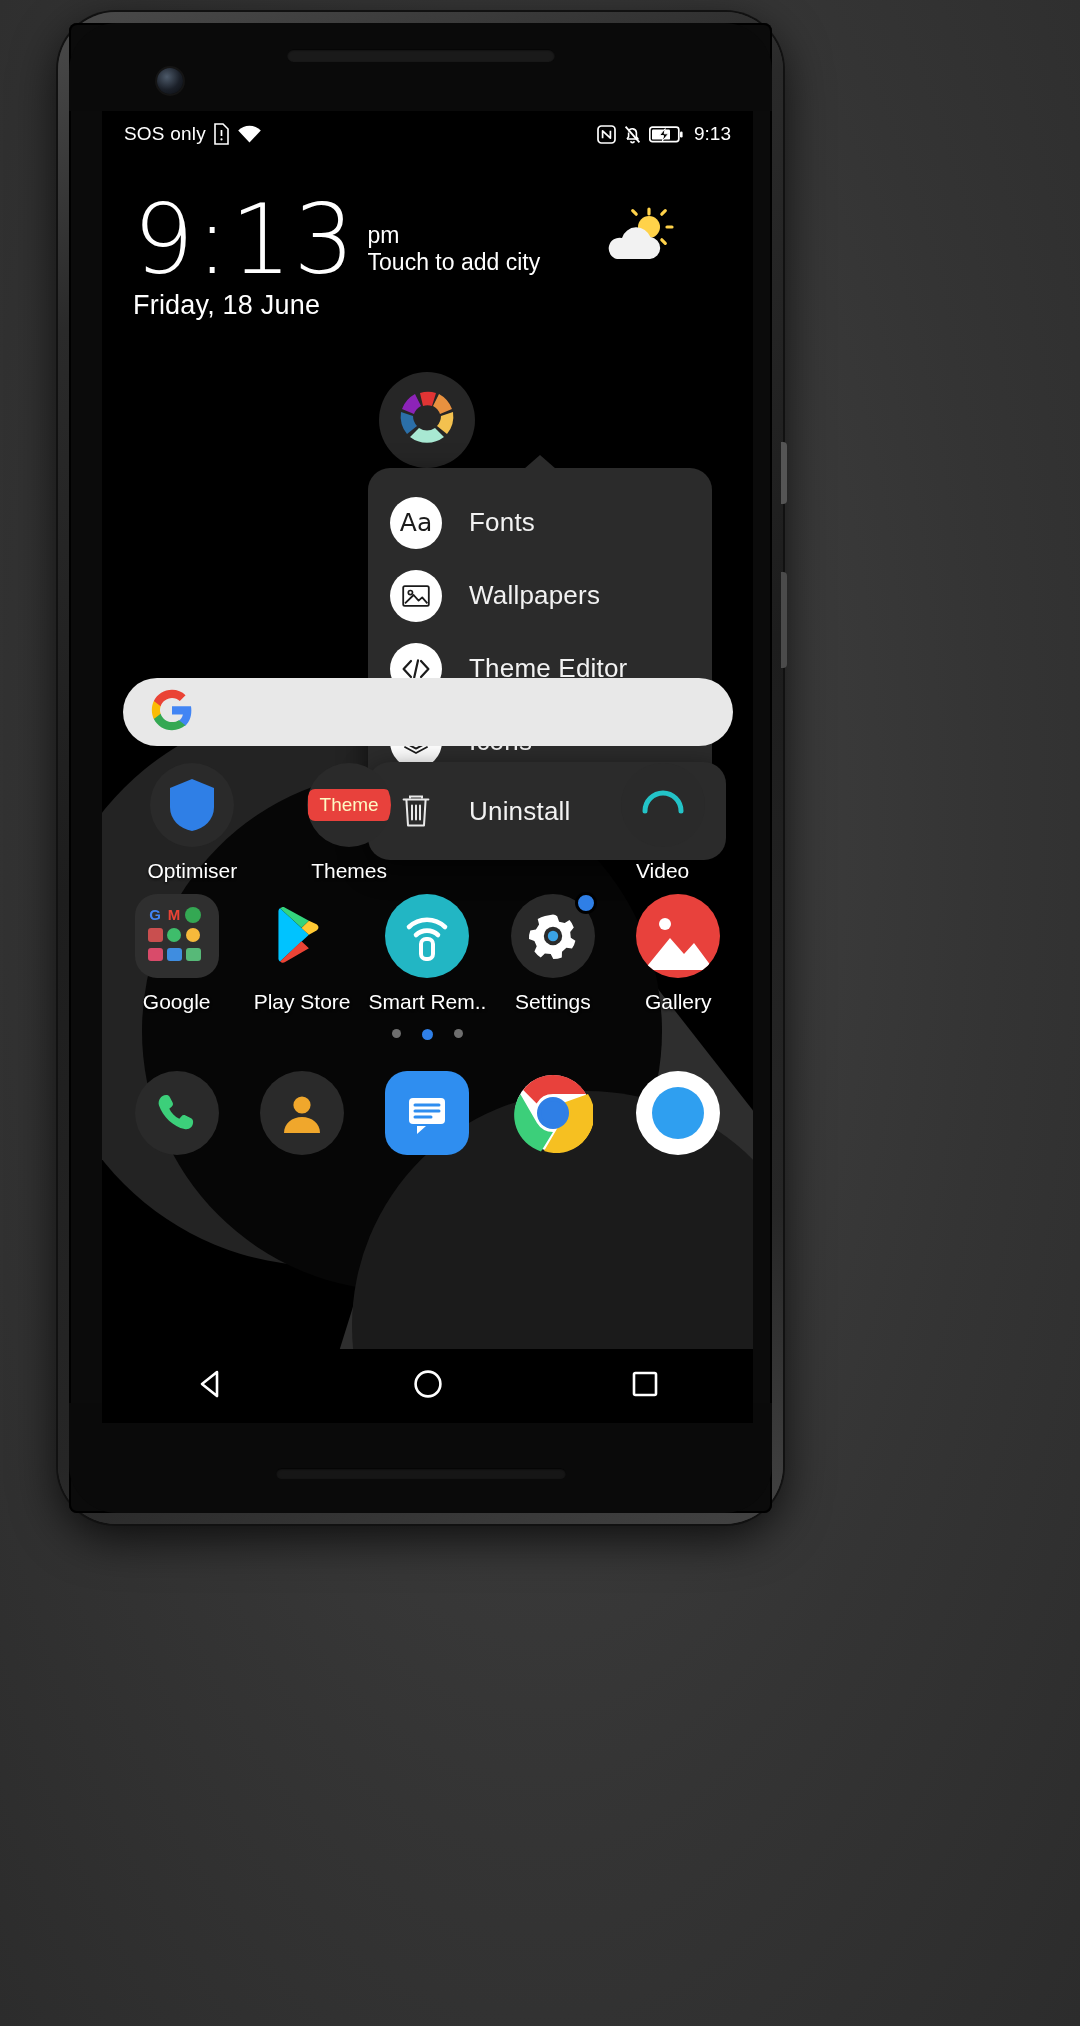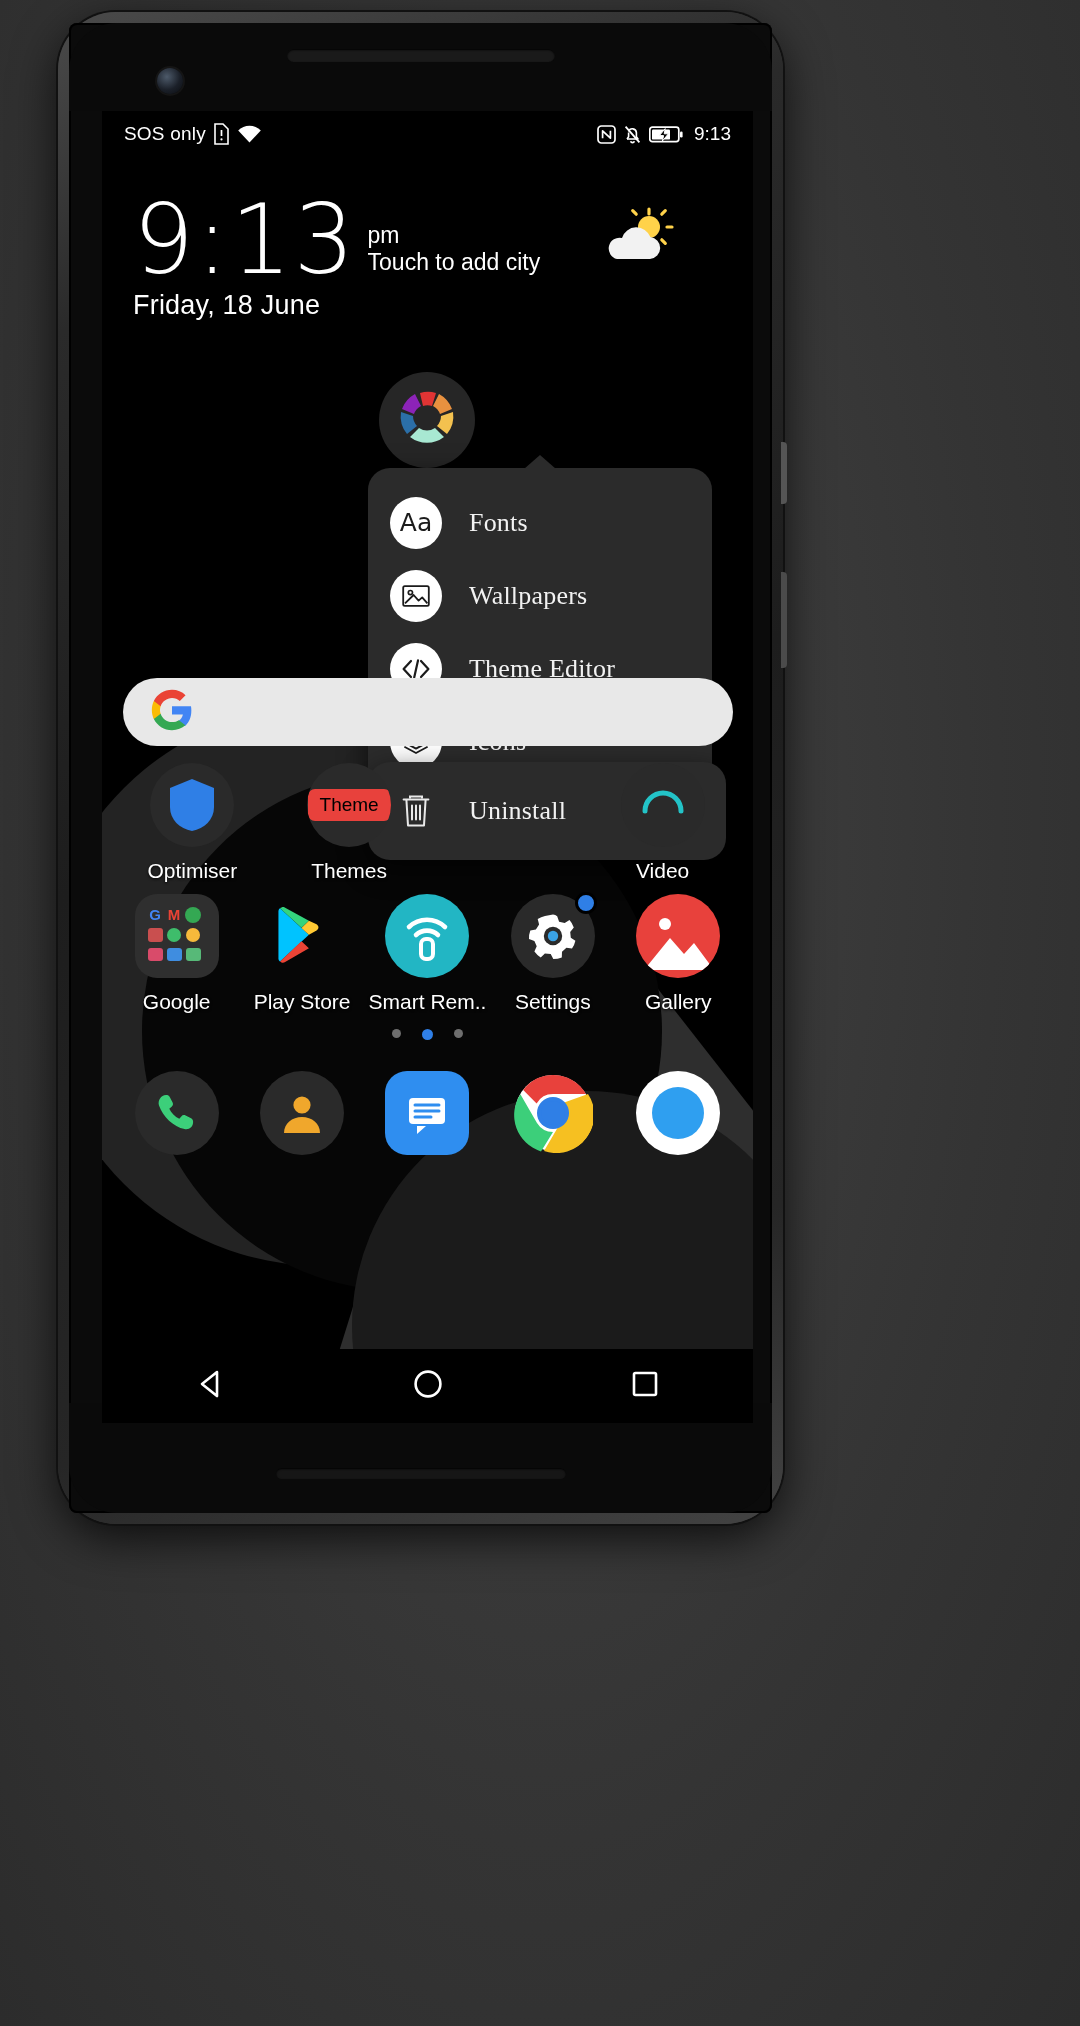--- a/index.html
+++ b/index.html
@@ -79,21 +79,21 @@
 
   
   .popup { position:absolute; background:#2b2b2b; border-radius:22px; box-shadow:0 8px 28px rgba(0,0,0,.6); }
   .popup-main { left:266px; top:357px; width:344px; padding:18px 12px 16px 0; }
   .popup-caret { position:absolute; left:50%; transform:translateX(-50%); top:-13px;
     width:0; height:0; border-left:16px solid transparent; border-right:16px solid transparent;
     border-bottom:14px solid #2b2b2b; }
   .pitem { display:flex; align-items:center; height:73px; padding:0 0 0 22px; }
   .pitem-ico { width:52px; height:52px; border-radius:50%; background:#fff; color:#1b1b1b;
     display:flex; align-items:center; justify-content:center; flex:0 0 auto; }
-  .pitem-lbl { color:#f2f2f2; font-size:26px; margin-left:27px; letter-spacing:.2px;font-family:Liberation Serif, serif; }
+  .pitem-lbl { color:#f2f2f2; font-size:26px; margin-left:27px; letter-spacing:.2px; }
   .pitem-ico .aa { font-size:25px; font-family:"DejaVu Sans","Liberation Sans",sans-serif; }
   .popup-uninstall { left:266px; top:651px; width:358px; padding:12px 0; }
   .popup-uninstall .pitem { height:74px; }
   .popup-uninstall .pitem-ico { background:transparent; color:#e9e9e9; }
 
   
   .searchbar { position:absolute; left:21px; top:567px; width:610px; height:68px; border-radius:34px;
     background:#e8e8e8; display:flex; align-items:center; padding-left:27px; }
 
   
@@ -304,21 +304,21 @@
           <div class="app">
             <div class="app-ico">
               <svg width="52" height="58" viewBox="0 0 52 58">
                   <path d="M26 3 48 12v19c0 13-9.6 21.4-22 24C13.6 52.4 4 44 4 31V12z" fill="#2f7fe6"></path>
                 </svg>
             </div>
             <div class="app-lbl">Optimiser</div>
           </div>
           <div class="app">
             <div class="app-ico">
-              <div style="background:#e8413c;color:#000000;font-size:19px;padding:5px 12px;border-radius:7px;">Theme</div>
+              <div style="background:#e8413c;color:#fef9c3;font-size:19px;padding:5px 12px;border-radius:7px;">Theme</div>
             </div>
             <div class="app-lbl">Themes</div>
           </div>
           <div class="app" style="visibility:hidden">
             <div class="app-ico"></div>
             <div class="app-lbl"></div>
           </div>
           <div class="app">
             <div class="app-ico">
               <svg width="56" height="56" viewBox="0 0 56 56">

